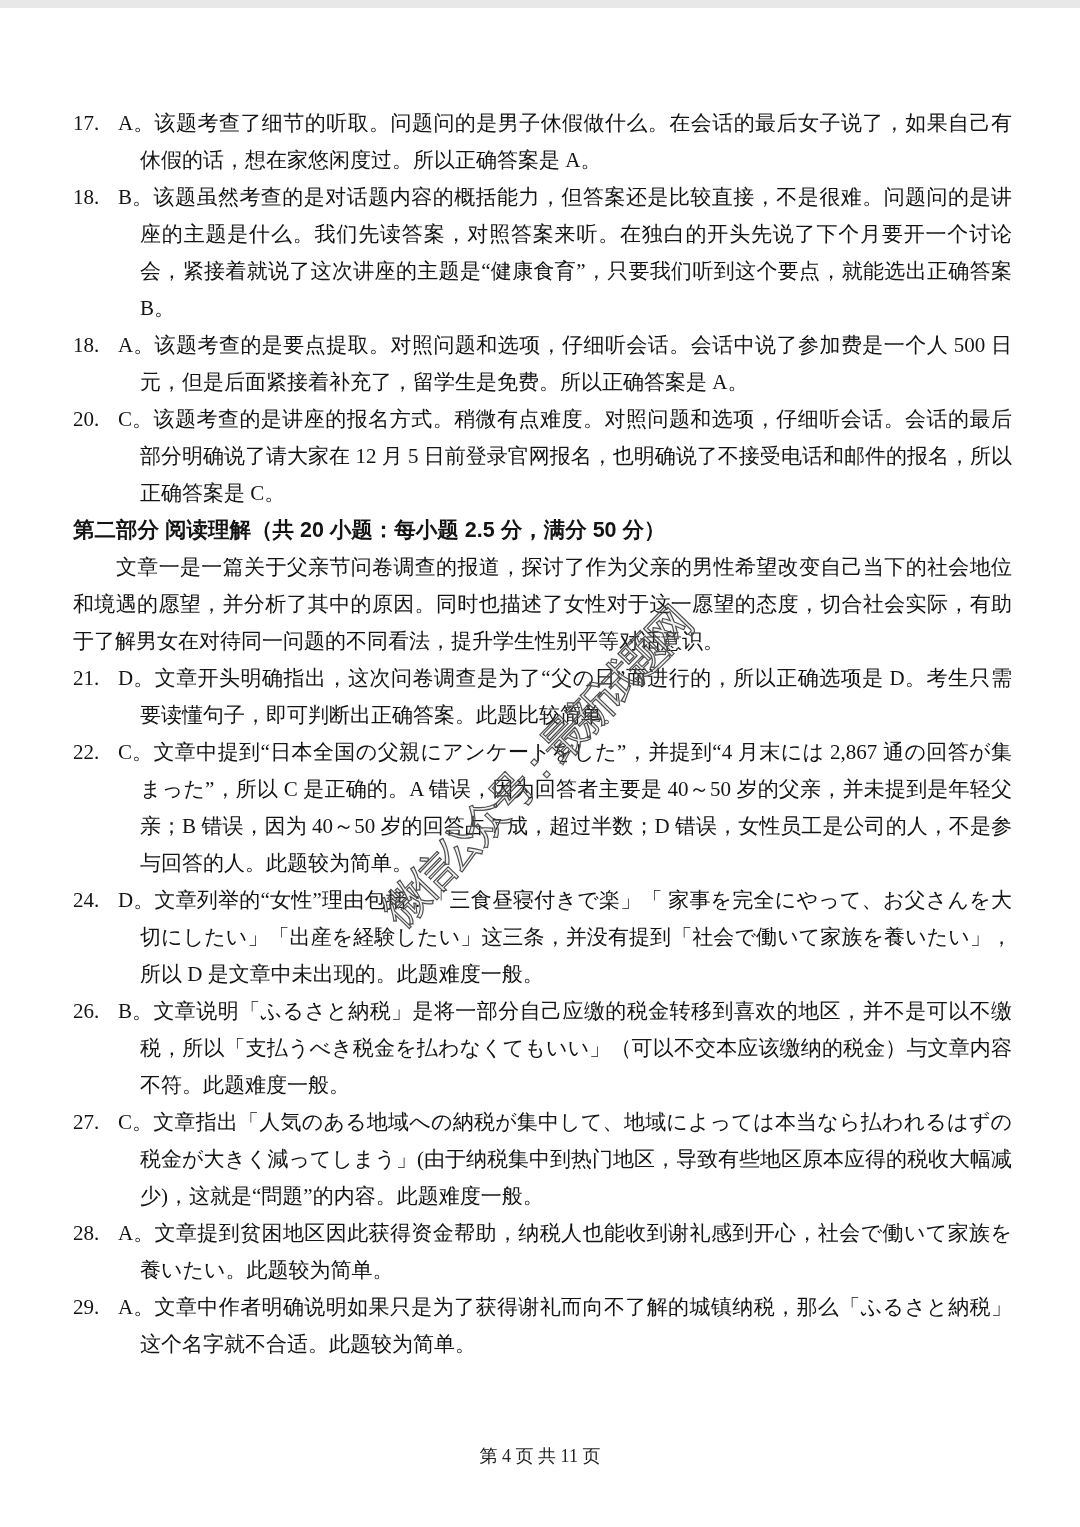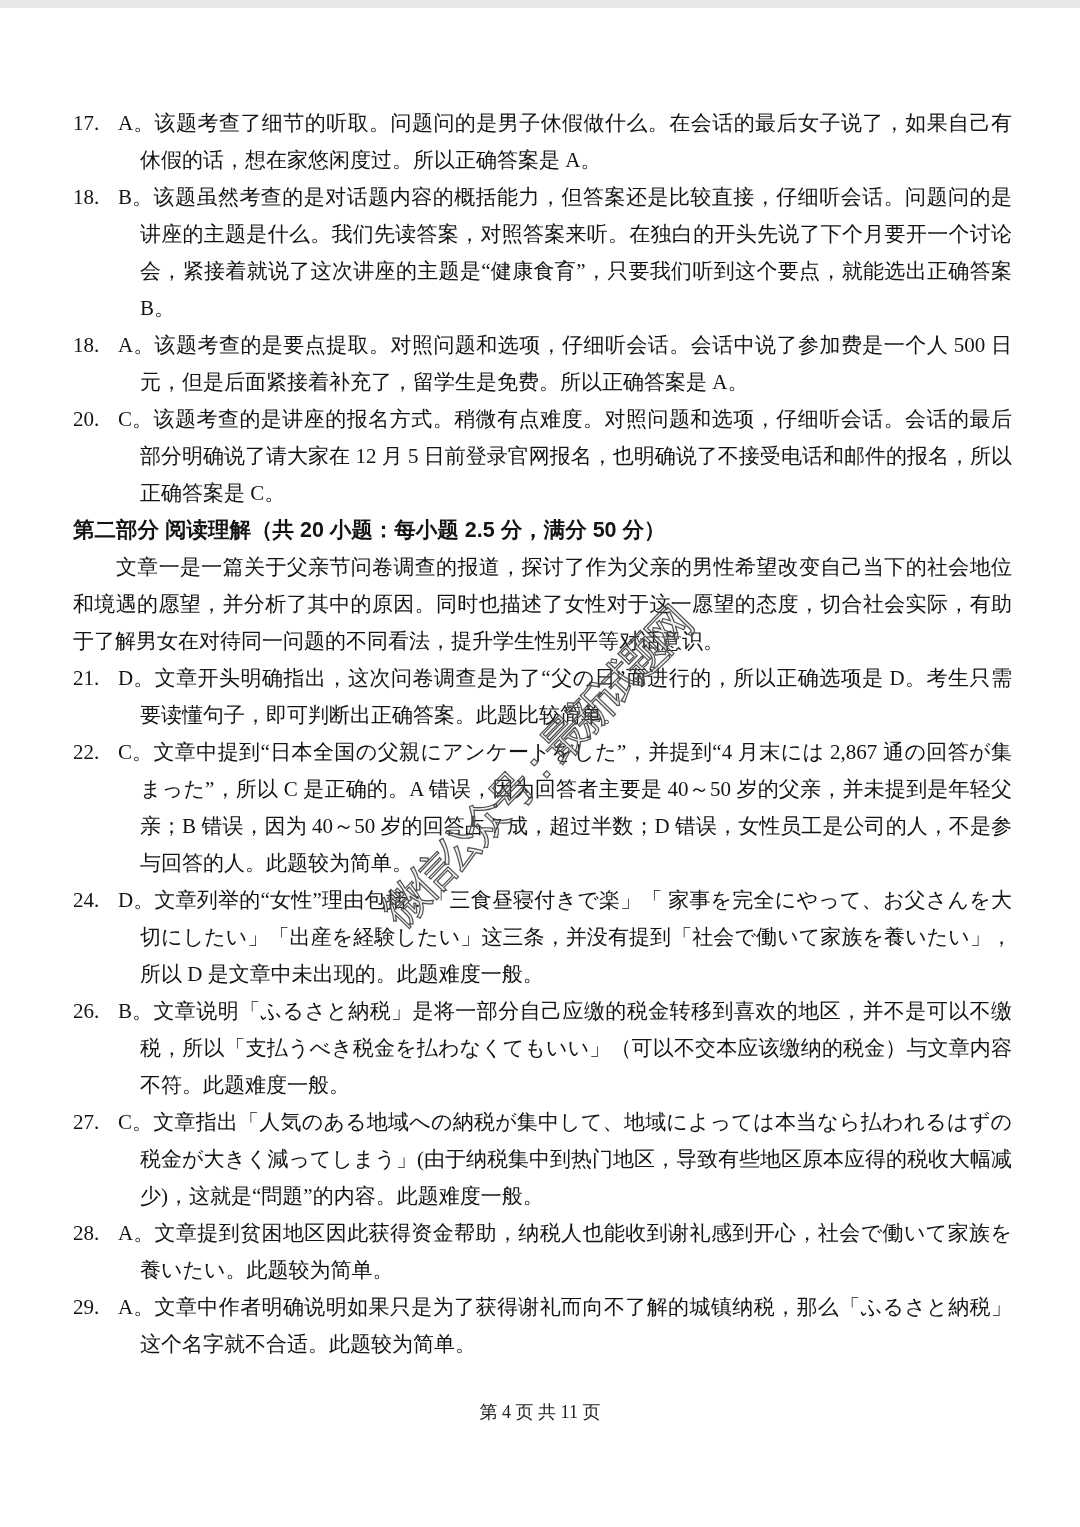--- a/index.html
+++ b/index.html
@@ -57,36 +57,36 @@
     letter-spacing:-6px;
     white-space:nowrap;
     color:rgba(120,120,120,0.10);
     -webkit-text-stroke:1.2px #4d4d4d;
     transform:rotate(-46deg);
     transform-origin:left bottom;
     pointer-events:none;
   }
   .footer{
     position:absolute;
-    left:0;right:0;top:1392px;
+    left:0;right:0;top:1436px;
     text-align:center;
     font-size:18px;
     color:#222;
   }
 </style>
 </head>
 <body>
 
 <div class="page">
 
   <div class="content">
 
     <p class="line item"><span class="qnum">17.</span><span class="qans">A。</span><span>该题考查了细节的听取。问题问的是男子休假做什么。在会话的最后女子说了，如果自己有休假的话，想在家悠闲度过。所以正确答案是 A。</span></p>
 
-    <p class="line item"><span class="qnum">18.</span><span class="qans">B。</span><span>该题虽然考查的是对话题内容的概括能力，但答案还是比较直接，仔细听会话。问题问的是讲座的主题是什么。我们先读答案，对照答案来听。在独白的开头先说了下个月要开一个讨论会，紧接着就说了这次讲座的主题是“健康食育”，只要我们听到这个要点，就能选出正确答案 B。</span></p>
+    <p class="line item"><span class="qnum">18.</span><span class="qans">B。</span><span>该题虽然考查的是对话题内容的概括能力，但答案还是比较直接，不是很难。问题问的是讲座的主题是什么。我们先读答案，对照答案来听。在独白的开头先说了下个月要开一个讨论会，紧接着就说了这次讲座的主题是“健康食育”，只要我们听到这个要点，就能选出正确答案 B。</span></p>
 
     <p class="line item"><span class="qnum">18.</span><span class="qans">A。</span><span>该题考查的是要点提取。对照问题和选项，仔细听会话。会话中说了参加费是一个人 500 日元，但是后面紧接着补充了，留学生是免费。所以正确答案是 A。</span></p>
 
     <p class="line item"><span class="qnum">20.</span><span class="qans">C。</span><span>该题考查的是讲座的报名方式。稍微有点难度。对照问题和选项，仔细听会话。会话的最后部分明确说了请大家在 12 月 5 日前登录官网报名，也明确说了不接受电话和邮件的报名，所以正确答案是 C。</span></p>
 
     <p class="line section-header">第二部分 阅读理解（共 20 小题：每小题 2.5 分，满分 50 分）</p>
 
     <p class="line intro">文章一是一篇关于父亲节问卷调查的报道，探讨了作为父亲的男性希望改变自己当下的社会地位和境遇的愿望，并分析了其中的原因。同时也描述了女性对于这一愿望的态度，切合社会实际，有助于了解男女在对待同一问题的不同看法，提升学生性别平等对话意识。</p>
 
     <p class="line item"><span class="qnum">21.</span><span class="qans">D。</span><span>文章开头明确指出，这次问卷调查是为了“父の日”而进行的，所以正确选项是 D。考生只需要读懂句子，即可判断出正确答案。此题比较简单。</span></p>

